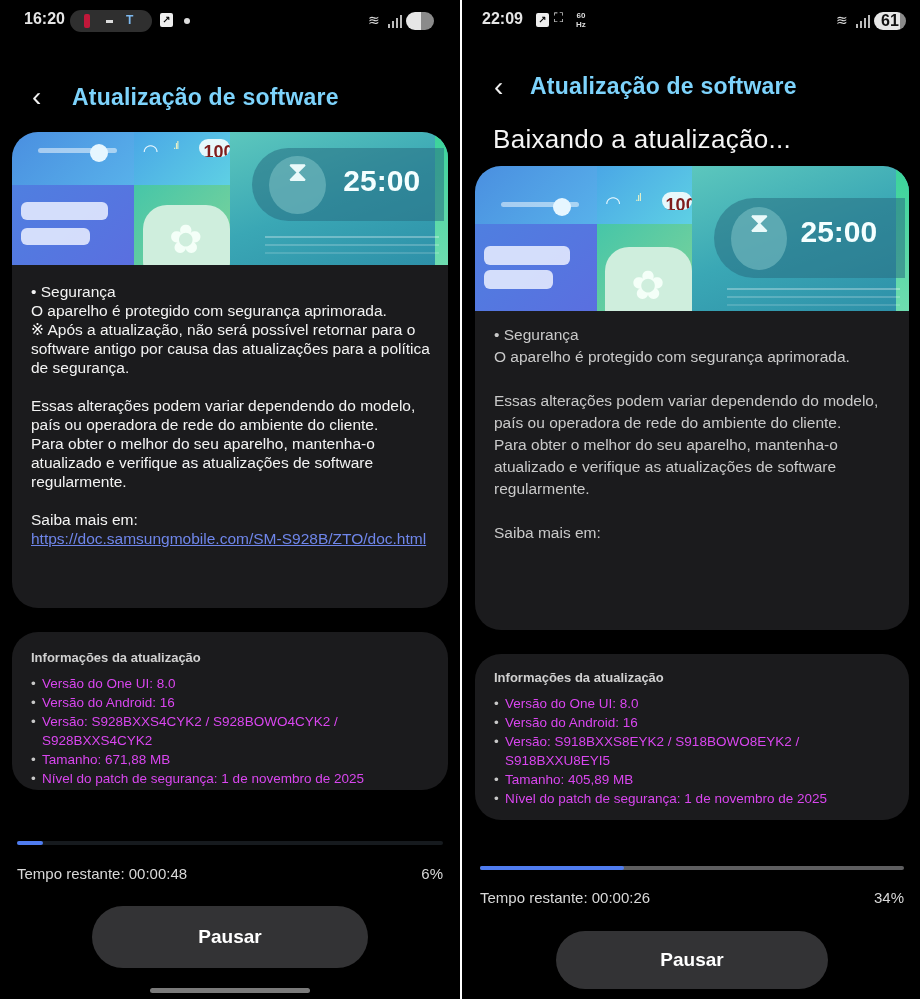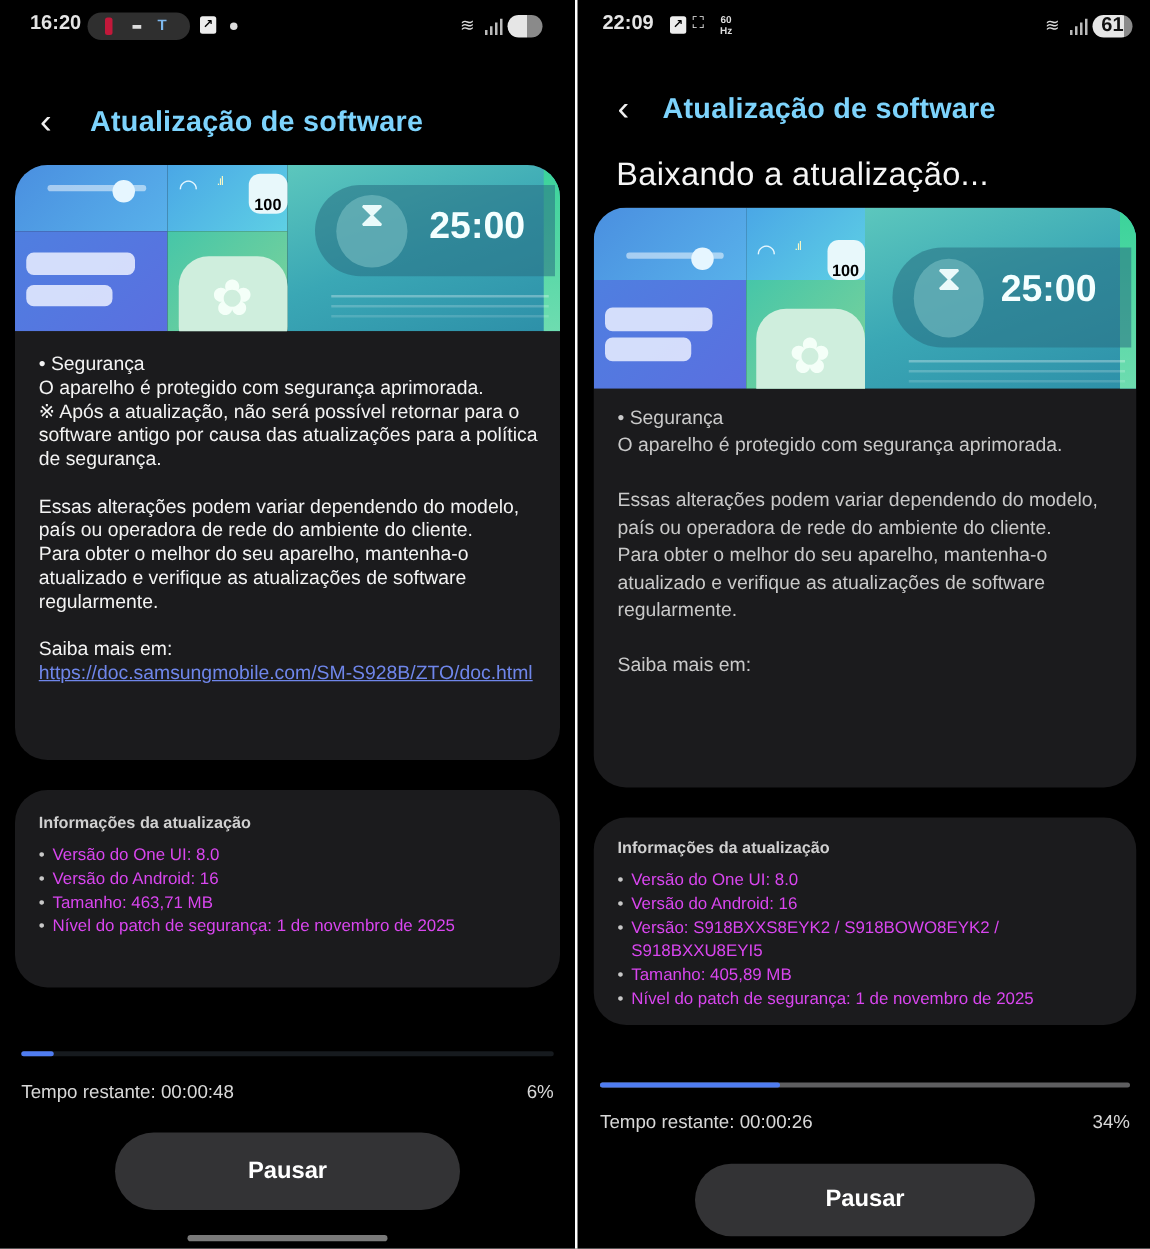--- a/index.html
+++ b/index.html
@@ -49,21 +49,21 @@
   .bn-tl { position: absolute; left: 0; top: 0; width: 28%; height: 40%; background: linear-gradient(135deg, #4a8fe0, #58b1ea); }
   .bn-tm { position: absolute; left: 28%; top: 0; width: 22%; height: 40%; background: linear-gradient(135deg, #4aa7e6, #5ed0e4); }
   .bn-bl { position: absolute; left: 0; top: 40%; width: 28%; height: 60%; background: linear-gradient(135deg, #4f7fe0, #5a6fe0); }
   .bn-bm { position: absolute; left: 28%; top: 40%; width: 22%; height: 60%; background: linear-gradient(135deg, #46c6a8, #7fd39a); }
   .bn-r { position: absolute; left: 50%; top: 0; width: 50%; height: 100%; background: linear-gradient(160deg, #5cc7bd, #3aa7b5 50%, #2d8fa8); }
   .bn-edge { position: absolute; right: 0; top: 0; width: 3%; height: 100%; background: linear-gradient(180deg, #3ad39a, #6edcb0); }
   .bn-slider { position: absolute; left: 6%; top: 12%; width: 18%; height: 5px; background: rgba(255,255,255,0.5); border-radius: 3px; }
   .bn-knob { position: absolute; left: 18%; top: 9%; width: 18px; height: 18px; background: #e6f6ff; border-radius: 50%; }
   .bn-wifi { position: absolute; left: 30%; top: 6%; font-size: 18px; color: #eaf8ff; }
   .bn-bars { position: absolute; left: 37%; top: 6%; font-size: 10px; color: #fef9c3; letter-spacing: -1px; }
-  .bn-100 { position: absolute; left: 43%; top: 5%; padding: 16px 4px; height: 18px; background: #e8f8fb; color: #000000; border-radius: 9px; font-size: 13px; font-weight: bold; line-height: 18px; width: 7%; overflow: hidden; }
+  .bn-100 { position: absolute; left: 43%; top: 5%; padding: 4px 4px; height: 18px; background: #e8f8fb; color: #7f1d1d; border-radius: 9px; font-size: 18px; font-weight: bold; line-height: 18px; width: 7%; overflow: hidden; }
   .bn-bar1 { position: absolute; left: 2%; top: 53%; width: 20%; height: 13%; background: rgba(235,240,255,0.85); border-radius: 6px; }
   .bn-bar2 { position: absolute; left: 2%; top: 72%; width: 16%; height: 13%; background: rgba(235,240,255,0.85); border-radius: 6px; }
   .bn-app { position: absolute; left: 30%; top: 55%; width: 20%; height: 60%; background: #cfeedd; border-radius: 24px; }
   .bn-flower { position: absolute; left: 36%; top: 63%; font-size: 40px; color: #f4fff8; }
   .bn-timer { position: absolute; left: 55%; top: 12%; width: 44%; height: 55%; background: rgba(40,110,130,0.55); border-radius: 50px 0 0 50px; }
   .bn-hg { position: absolute; left: 59%; top: 18%; width: 13%; height: 44%; background: rgba(120,190,195,0.6); border-radius: 50%; text-align: center; color: #eafafa; font-size: 28px; }
   .bn-time { position: absolute; left: 76%; top: 24%; font-size: 30px; font-weight: bold; color: #f4ffff; }
   .bn-lines { position: absolute; left: 58%; top: 78%; width: 40%; height: 2px; background: rgba(255,255,255,0.3); box-shadow: 0 8px 0 rgba(255,255,255,0.2), 0 16px 0 rgba(255,255,255,0.15); }
 
   .notes { position: absolute; left: 19px; right: 16px; font-size: 15.5px; line-height: 19px; }
@@ -150,21 +150,22 @@
       <p>Saiba mais em:</p>
       <a style="word-break:break-all;">https://doc.samsungmobile.com/SM-S928B/ZTO/doc.html</a>
     </div>
   </div>
 
   <div class="card" style="left:12px; top:632px; width:436px; height:158px;">
     <span class="info-title" style="top:18px;">Informações da atualização</span>
     <ul class="info-list" style="top:42px;">
       <li>Versão do One UI: 8.0</li>
       <li>Versão do Android: 16</li>
-      <li>Tamanho: 463,71 MB</li>
+      <li>Versão: S928BXXS4CYK2 / S928BOWO4CYK2 / S928BXXS4CYK2</li>
+      <li>Tamanho: 671,88 MB</li>
       <li>Nível do patch de segurança: 1 de novembro de 2025</li>
     </ul>
   </div>
 
   <div class="progress-track" style="left:17px; top:841px; width:426px; background:#161a1e;">
     <div class="progress-fill" style="width:6%;"></div>
   </div>
   <span class="time-left" style="left:17px; top:865px;">Tempo restante: 00:00:48</span>
   <span class="percent" style="right:17px; top:865px;">6%</span>
 

